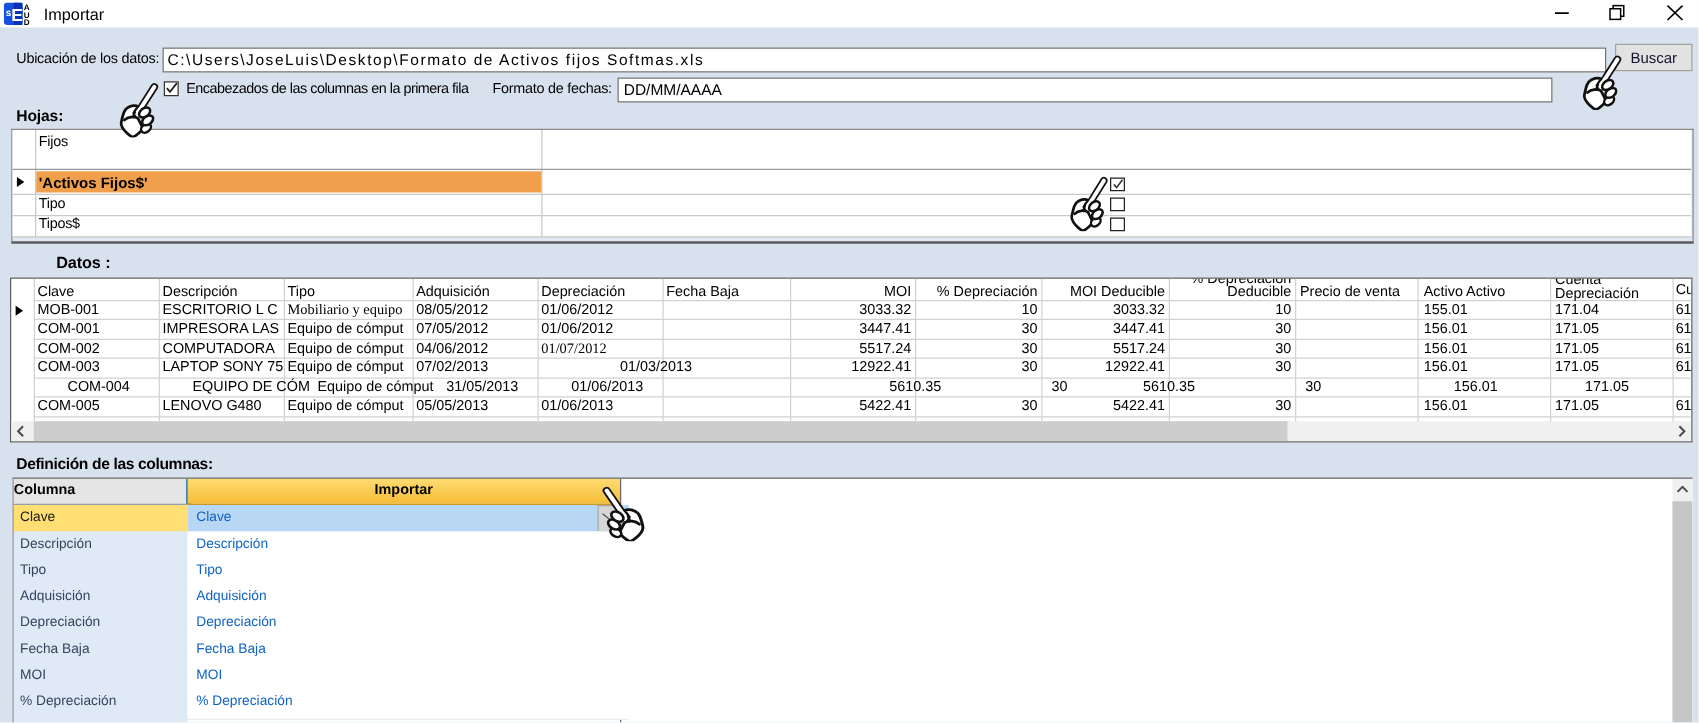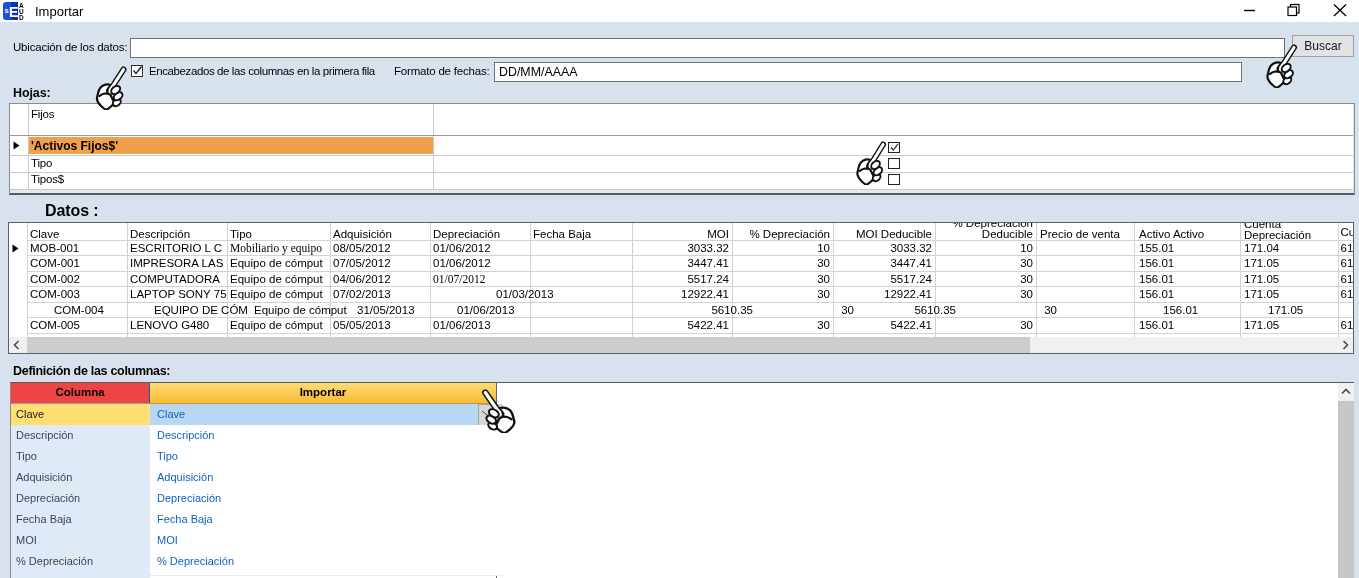--- a/index.html
+++ b/index.html
@@ -45,20 +45,21 @@
     <rect x="50.5" y="4.5" width="8.5" height="8.5" fill="none" stroke="#000" stroke-width="1.2"></rect>
     <rect x="48" y="7" width="8.5" height="8.5" fill="#fff" stroke="#000" stroke-width="1.2"></rect>
     <line x1="94" y1="4.5" x2="106" y2="16" stroke="#000" stroke-width="1.3"></line>
     <line x1="106" y1="4.5" x2="94" y2="16" stroke="#000" stroke-width="1.3"></line>
   </svg>
 
   <div id="client"></div>
 
   <div class="lbl" style="left:13px;top:41px;">Ubicación de los datos:</div>
   <div class="tbox" style="left:130px;top:38px;width:1153px;height:18px;"></div>
+  <div class="tboxtext" style="left:134px;top:41px;letter-spacing:1.25px;">C:\Users\JoseLuis\Desktop\Formato de Activos fijos Softmas.xls</div>
   <div class="abs" style="left:1292px;top:35px;width:60px;height:20px;background:#e2e2e2;border:1px solid #a2a2a2;"></div>
   <div class="abs" style="left:1292px;top:39px;width:62px;text-align:center;font-size:12px;color:#14142e;">Buscar</div>
 
   <div class="abs" style="left:130.5px;top:64.5px;width:10px;height:10px;background:#fff;border:1.3px solid #333;"></div>
   <svg class="abs" style="left:131px;top:64px;" width="13" height="13" viewBox="0 0 13 13">
     <polyline points="2.5,6.5 5,9.5 10.5,2.5" fill="none" stroke="#222" stroke-width="1.4"></polyline>
   </svg>
   <div class="lbl" style="left:149px;top:64.5px;letter-spacing:-0.4px;">Encabezados de las columnas en la primera fila</div>
   <div class="lbl" style="left:394px;top:65px;">Formato de fechas:</div>
   <div class="tbox" style="left:494px;top:62px;width:746px;height:17.5px;"></div>
@@ -90,21 +91,21 @@
       </svg>
 
     <div class="abs" style="left:878px;top:37.5px;width:9.5px;height:9.5px;background:#fff;border:1px solid #222;"></div>
     <svg class="abs" style="left:879px;top:38px;" width="11" height="11" viewBox="0 0 11 11">
         <polyline points="2,5.5 4.3,8 9,1.8" fill="none" stroke="#333" stroke-width="1.2"></polyline>
       </svg>
     <div class="abs" style="left:878px;top:53.5px;width:9.5px;height:9.5px;background:#fff;border:1px solid #222;"></div>
     <div class="abs" style="left:878px;top:69.5px;width:9.5px;height:9.5px;background:#fff;border:1px solid #222;"></div>
   </div>
 
-  <div class="blbl" style="left:13px;top:202px;font-size:16px;padding-left:32px;">Datos :</div>
+  <div class="blbl" style="left:13px;top:202px;font-size:13px;padding-left:32px;">Datos :</div>
   <div id="datos" class="abs" style="left:8px;top:222px;width:1344px;height:129.5px;background:#fff;border:1.5px solid #5f5f5f;overflow:hidden;">
 
     <div class="dcol" style="left:18px;"></div>
     <div class="dcol" style="left:118px;"></div>
     <div class="dcol" style="left:218px;"></div>
     <div class="dcol" style="left:321px;"></div>
     <div class="dcol" style="left:421px;"></div>
     <div class="dcol" style="left:521px;"></div>
     <div class="dcol" style="left:623px;"></div>
     <div class="dcol" style="left:723px;"></div>
@@ -234,21 +235,21 @@
         </svg>
       <svg class="abs" style="left:1331px;top:3px;" width="10" height="10" viewBox="0 0 10 10">
           <path d="M3.5,1 L7.5,5 L3.5,9" fill="none" stroke="#4a4a4a" stroke-width="1.6"></path>
         </svg>
     </div>
   </div>
 
   <div class="blbl" style="left:13px;top:364px;font-size:12.5px;letter-spacing:-0.3px;">Definición de las columnas:</div>
   <div id="defgrid" class="abs" style="left:10px;top:382px;width:1343px;height:196px;background:#fff;border-top:1.5px solid #5a5a5a;border-left:1px solid #8a8a8a;overflow:hidden;">
 
-    <div class="abs" style="left:0;top:0;width:138px;height:19.5px;background:#ef4444;border-right:4px solid #0369a1;border-bottom:1px solid #96a0ac;text-align:center;font-size:11.5px;font-weight:bold;line-height:19px;color:#000;">Columna</div>
+    <div class="abs" style="left:0;top:0;width:138px;height:19.5px;background:#e5e5e5;border-right:4px solid #0369a1;border-bottom:1px solid #96a0ac;font-size:11.5px;font-weight:bold;line-height:19px;color:#000;">Columna</div>
     <div class="abs" style="left:139px;top:0;width:346px;height:19.5px;background:linear-gradient(#ffdc72,#f6bc38);border-bottom:1px solid #c79a28;text-align:center;font-size:11.5px;font-weight:bold;line-height:19px;color:#000;">Importar</div>
 
     <div class="abs" style="left:485px;top:0;width:1px;height:196px;background:#6a6a6a;"></div>
 
     <div class="defrowL sel" style="top:20.5px;background:#ffdf73;color:#1a1a1a;border-bottom:1px solid #eda83e;">Clave</div>
     <div class="defrowR" style="top:20.5px;background:#b7d7f4;">Clave</div>
     <div class="abs" style="left:467px;top:21px;width:17.5px;height:19.5px;background:#d6d6d6;border:1px solid #a6a6a6;"></div>
     <svg class="abs" style="left:470px;top:27px;" width="12" height="9" viewBox="0 0 12 9">
         <path d="M1,1 L10,8" stroke="#555" stroke-width="1"></path>
       </svg>

